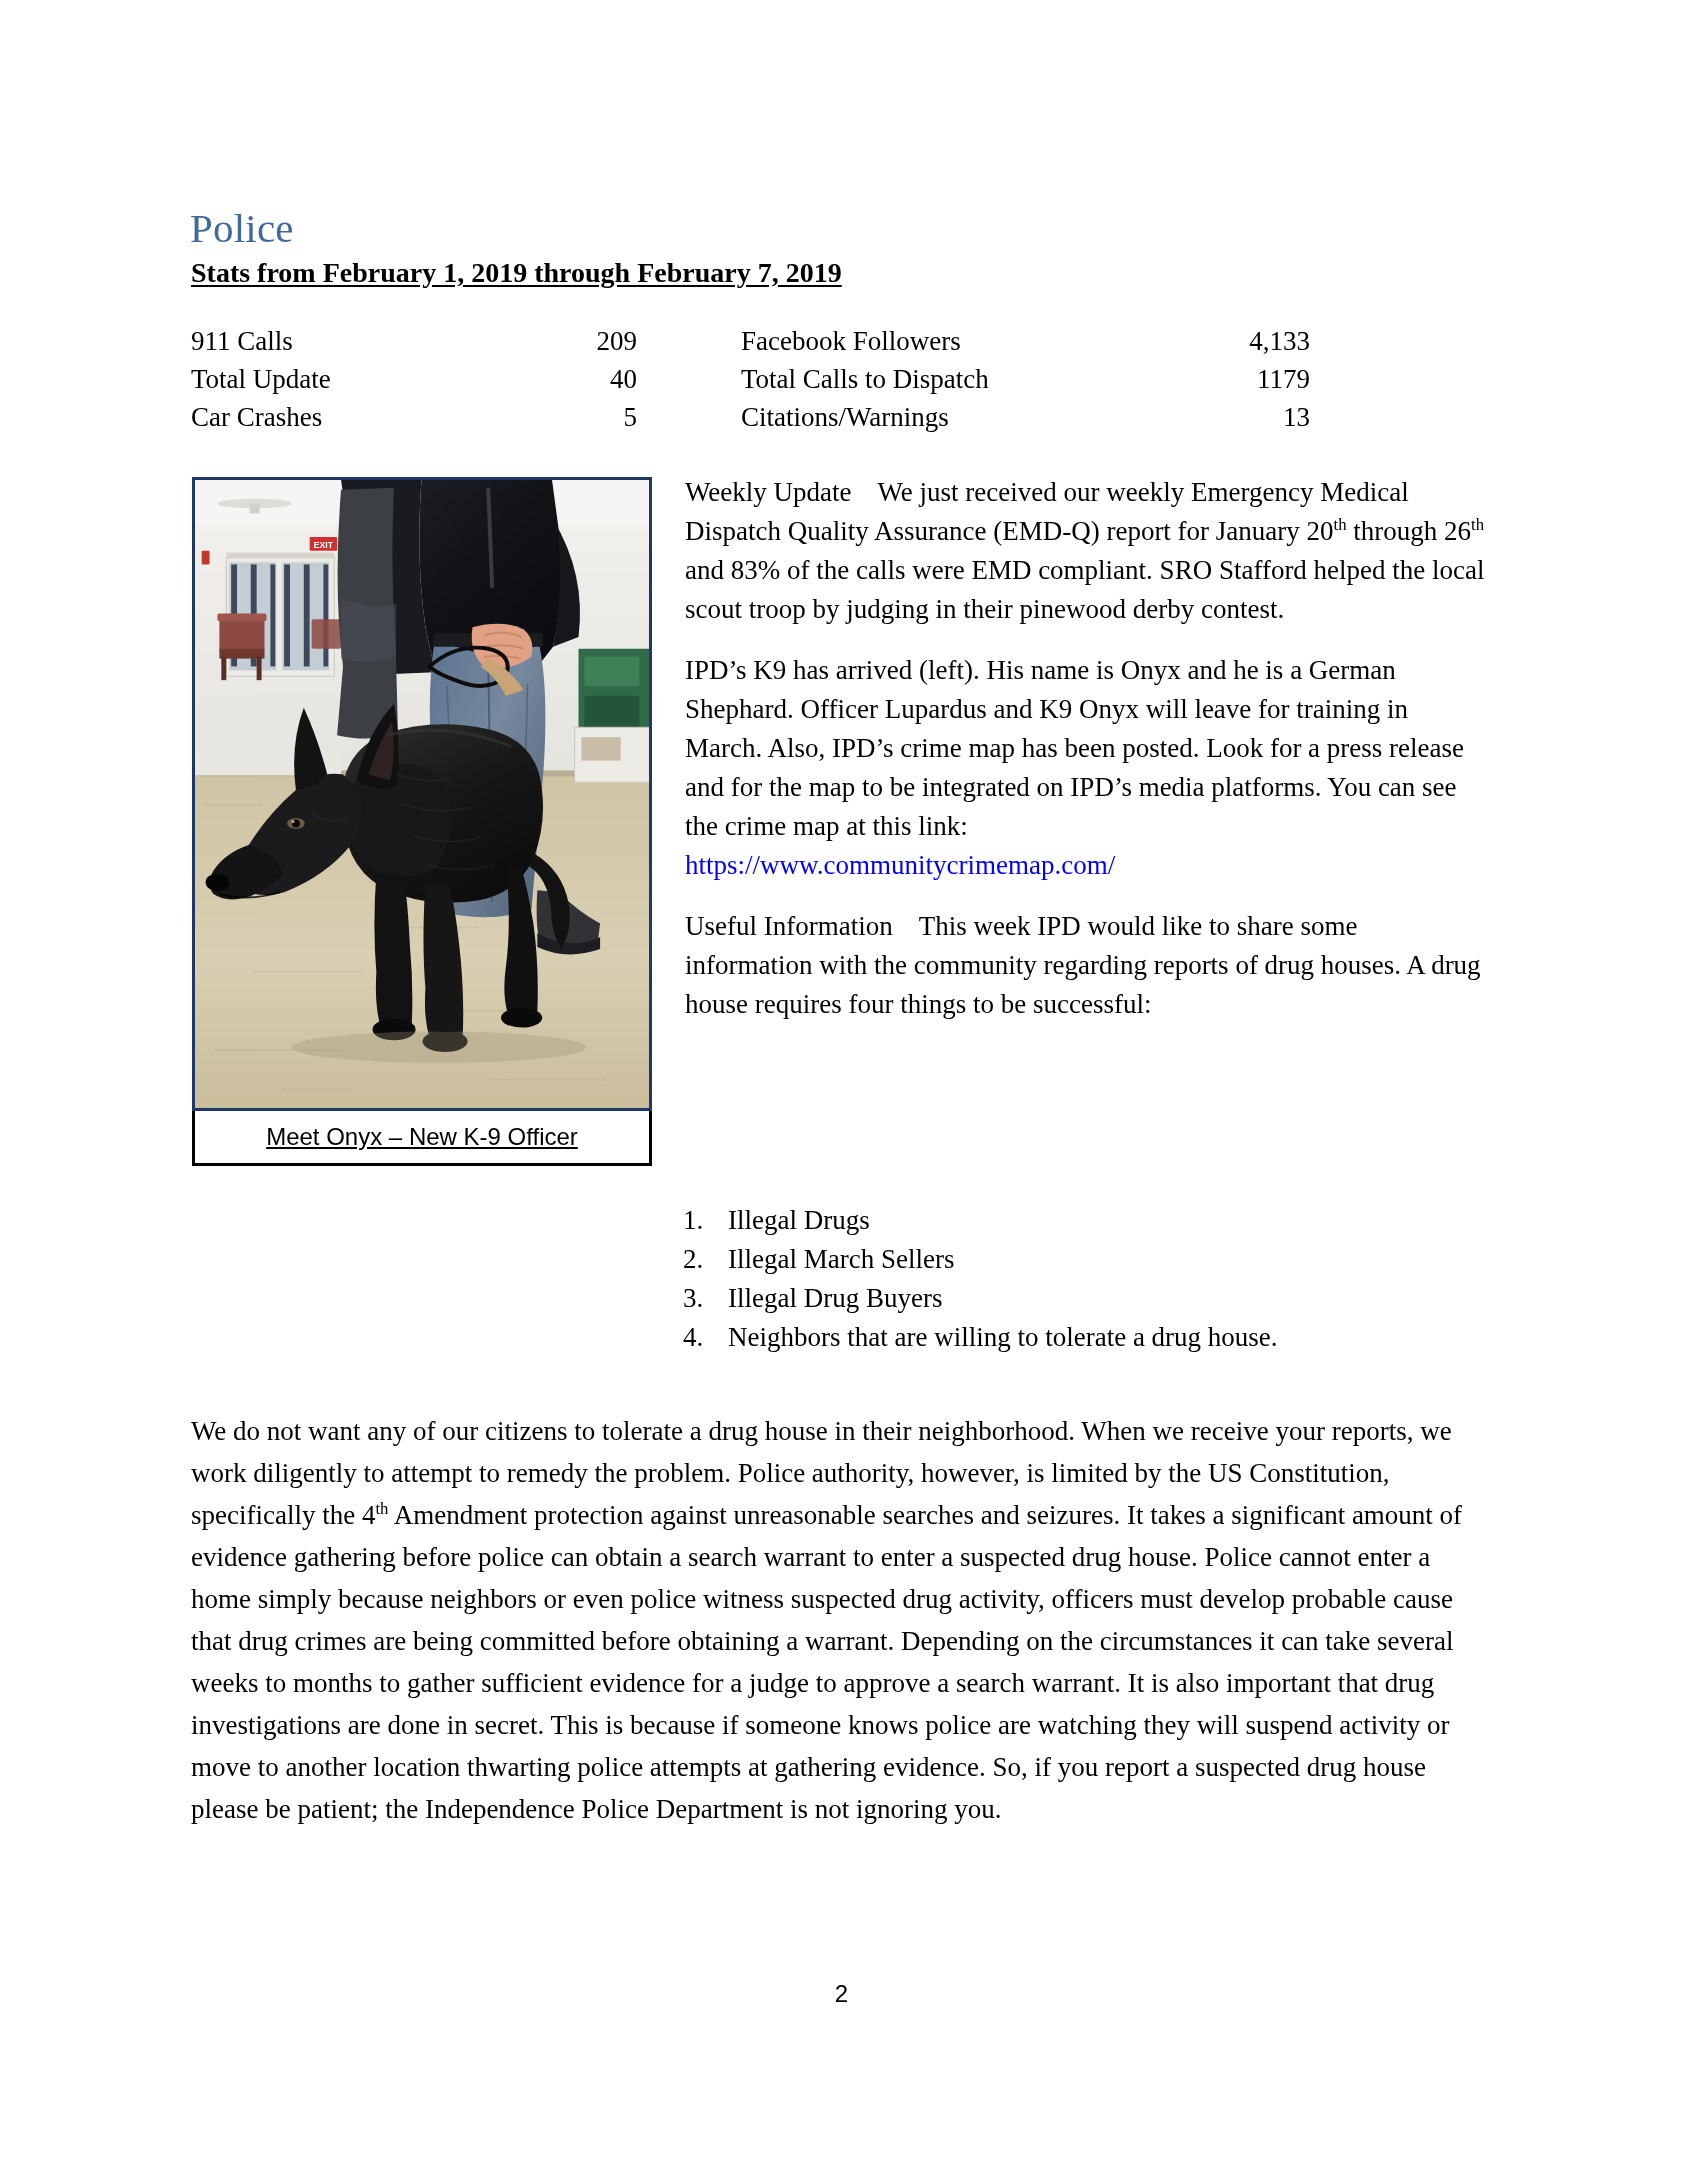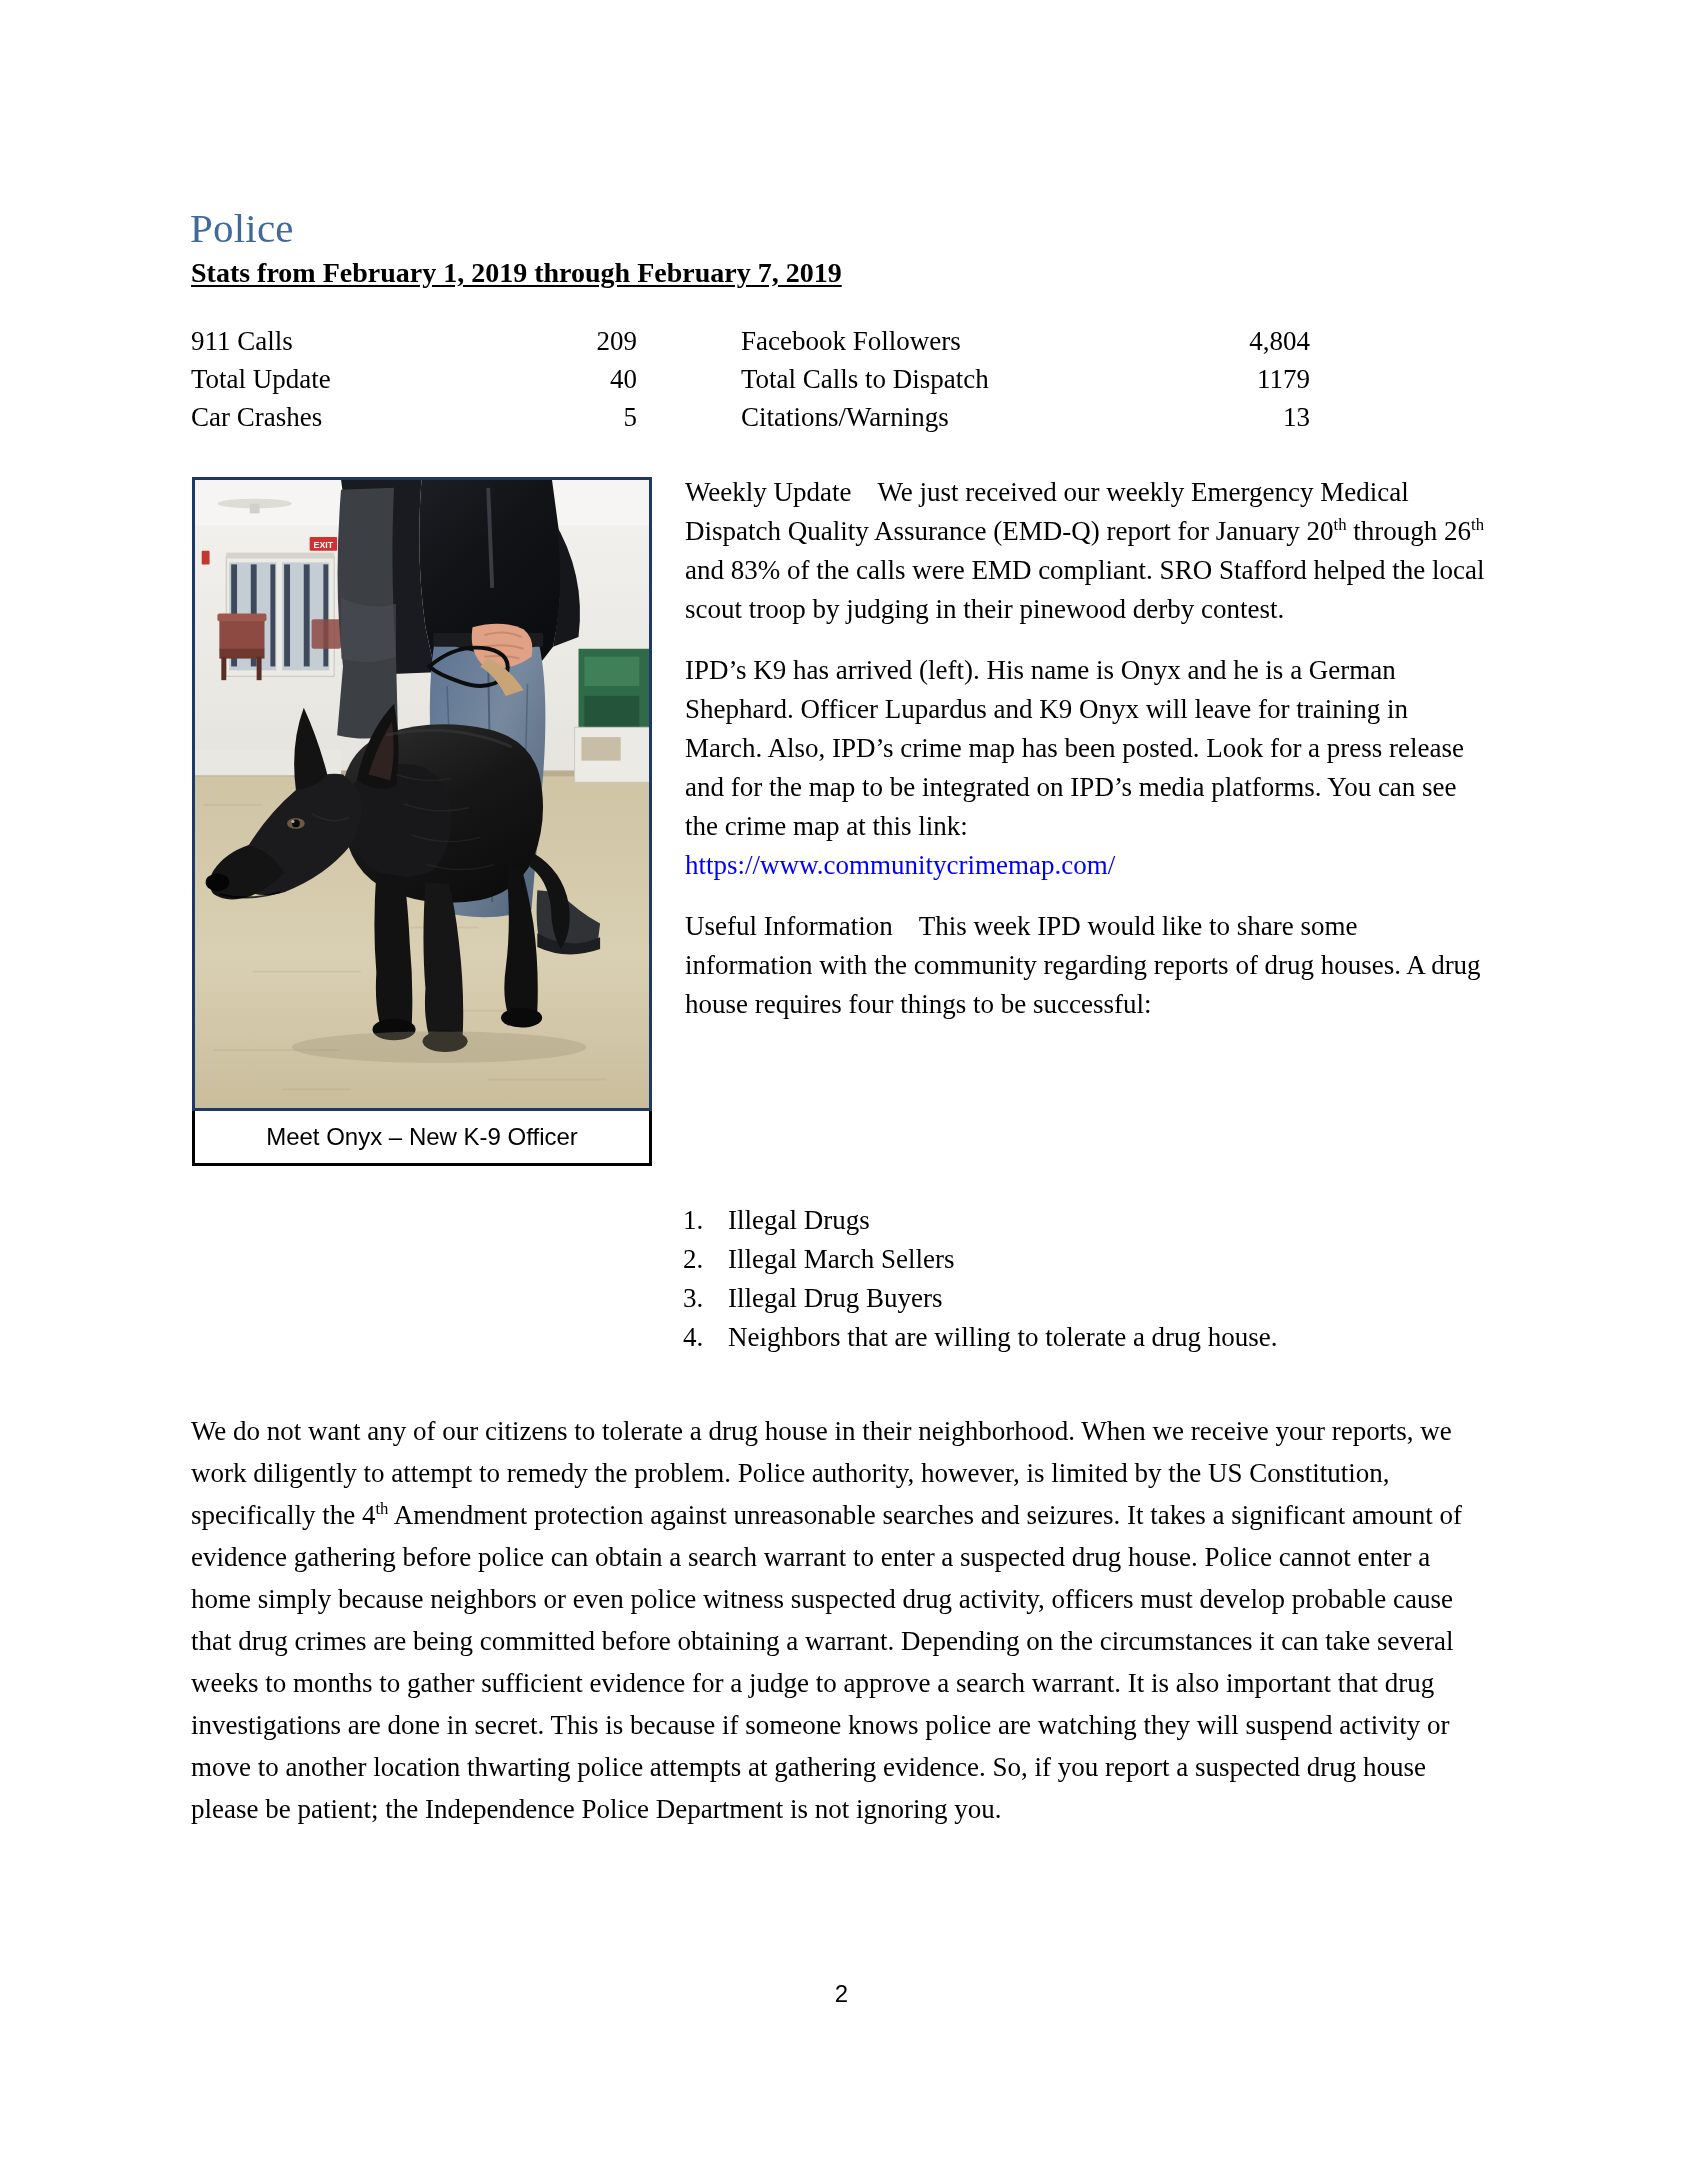--- a/index.html
+++ b/index.html
@@ -99,20 +99,21 @@
     display: flex;
     align-items: center;
     justify-content: center;
     background: #ffffff;
   }
   .caption-text {
     font-family: "Liberation Sans", "DejaVu Sans", sans-serif;
     font-size: 24px;
     color: #000;
     white-space: nowrap;
+    text-decoration: underline;
   }
 
   
   .rightcol {
     position: absolute;
     left: 685px;
     top: 473px;
     width: 802px;
     font-size: 27px;
     line-height: 39px;
@@ -181,21 +182,21 @@
 
   <div class="section-subtitle">Stats from February 1, 2019 through February 7, 2019</div>
 
   <table class="stats">
     <tbody>
       <tr>
         <td class="label-a">911 Calls</td>
         <td class="val-a">209</td>
         <td class="gap"></td>
         <td class="label-b">Facebook Followers</td>
-        <td class="val-b">4,804</td>
+        <td class="val-b">4,133</td>
       </tr>
       <tr>
         <td class="label-a">Total Update</td>
         <td class="val-a">40</td>
         <td class="gap"></td>
         <td class="label-b">Total Calls to Dispatch</td>
         <td class="val-b">1179</td>
       </tr>
       <tr>
         <td class="label-a">Car Crashes</td>

